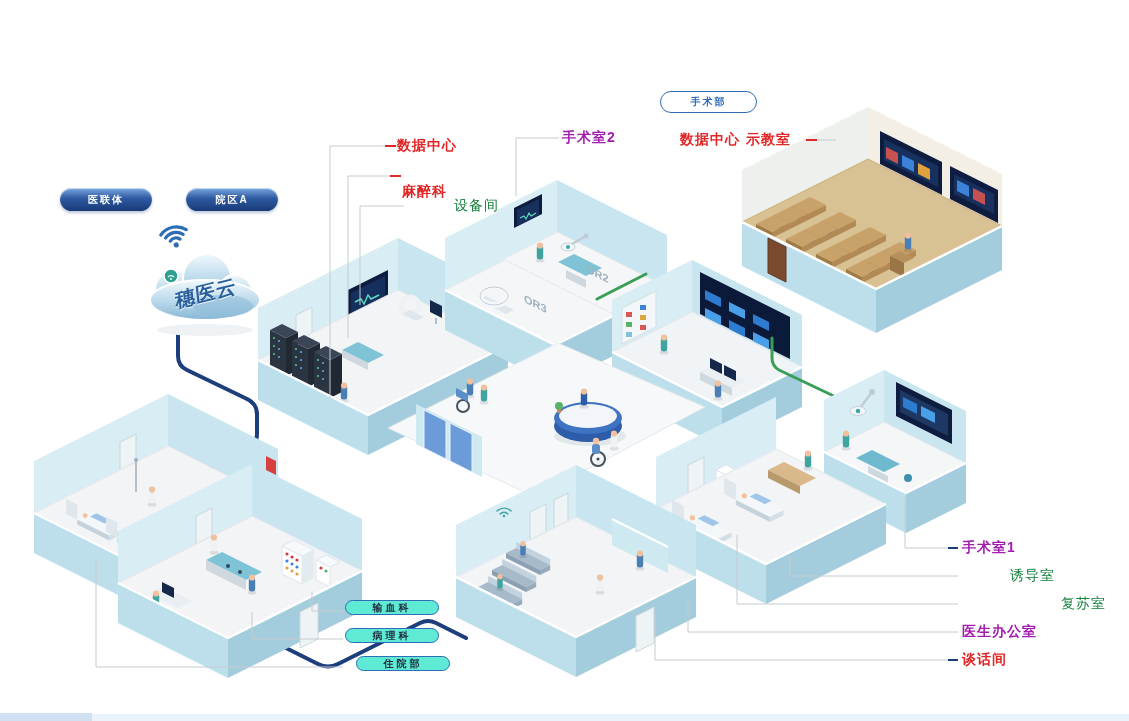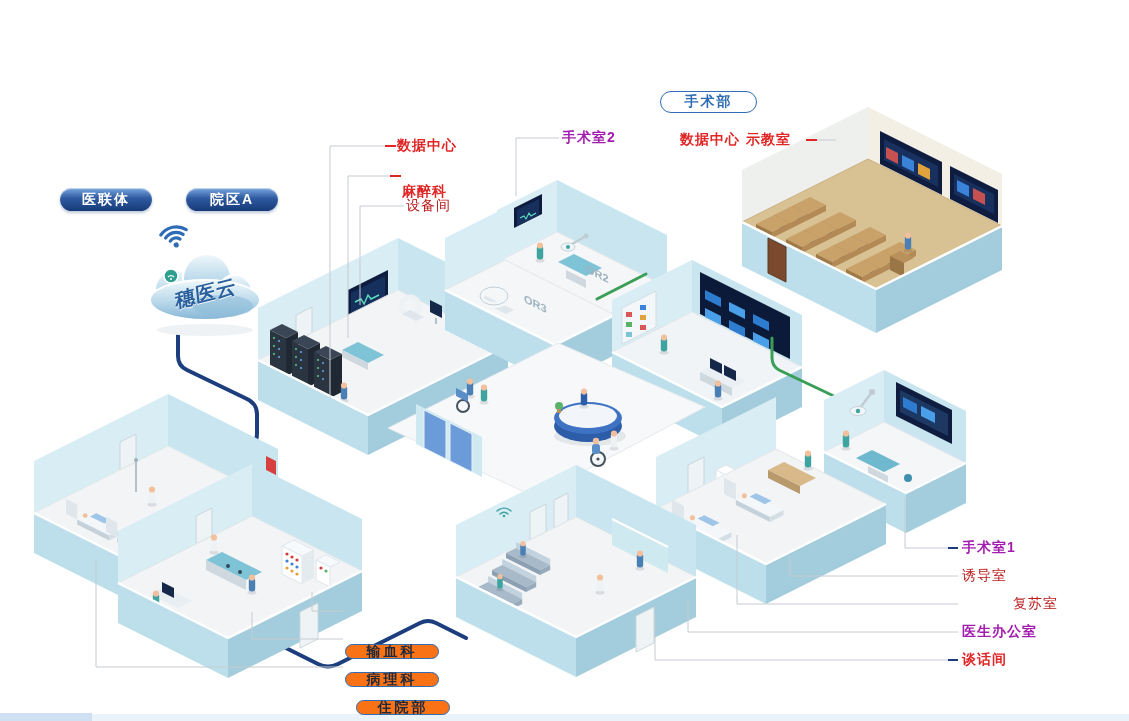--- a/index.html
+++ b/index.html
@@ -1,29 +1,29 @@
 <!DOCTYPE html>
 <html><head>
 <meta charset="utf-8">
 <style>
   html,body{margin:0;padding:0;background:#ffffff;}
   body{width:1129px;height:721px;font-family:"Liberation Sans",sans-serif;}
   .stage{position:relative;width:1129px;height:721px;overflow:hidden;background:#fff;}
   svg.scene{position:absolute;left:0;top:0;}
   .callout{position:absolute;font:bold 14px/1.1 "Liberation Sans",sans-serif;white-space:nowrap;letter-spacing:1px;}
   .c-red{color:#e12626;text-align:right;}
-  .c-gray{color:#b91c1c;font-weight:normal;}
+  .c-gray{color:#15803d;font-weight:normal;margin-left:48px;}
   .c-dark{color:#a21caf;}
   .pill{position:absolute;box-sizing:border-box;display:flex;align-items:center;justify-content:center;
-        border-radius:12px;font-weight:bold;font-size:14px;letter-spacing:2px;}
+        border-radius:12px;font-weight:bold;font-size:10px;letter-spacing:2px;}
   .pill.navy{width:92px;height:23px;color:#fff;
         background:linear-gradient(180deg,#7aa7e0 0%,#2e5aa0 45%,#173a78 100%);
         box-shadow:inset 0 1px 1px rgba(255,255,255,.6),0 2px 3px rgba(23,58,120,.28);}
   .pill.outline{width:97px;height:22px;background:#fff;border:1.5px solid #2f6db5;color:#2f6db5;}
-  .pill.outline-dark{width:94px;height:15px;background:#f97316;border:1.5px solid #2f6db5;color:#1f2a3d;letter-spacing:3px;margin-top:44px;}
+  .pill.outline-dark{width:94px;height:15px;background:#5eead4;border:1.5px solid #2f6db5;color:#1f2a3d;letter-spacing:3px;}
   .cloud-label{position:absolute;left:163px;top:280px;width:86px;text-align:center;font-weight:bold;font-size:20px;
         color:#2a5f9e;transform:rotate(-14deg) skewX(-8deg);letter-spacing:1px;text-shadow:0 1px 0 rgba(255,255,255,.85);}
 </style>
 </head>
 <body>
 
 <div class="stage">
 
 <svg class="scene" width="1129" height="721" viewBox="0 0 1129 721">
   <defs>

